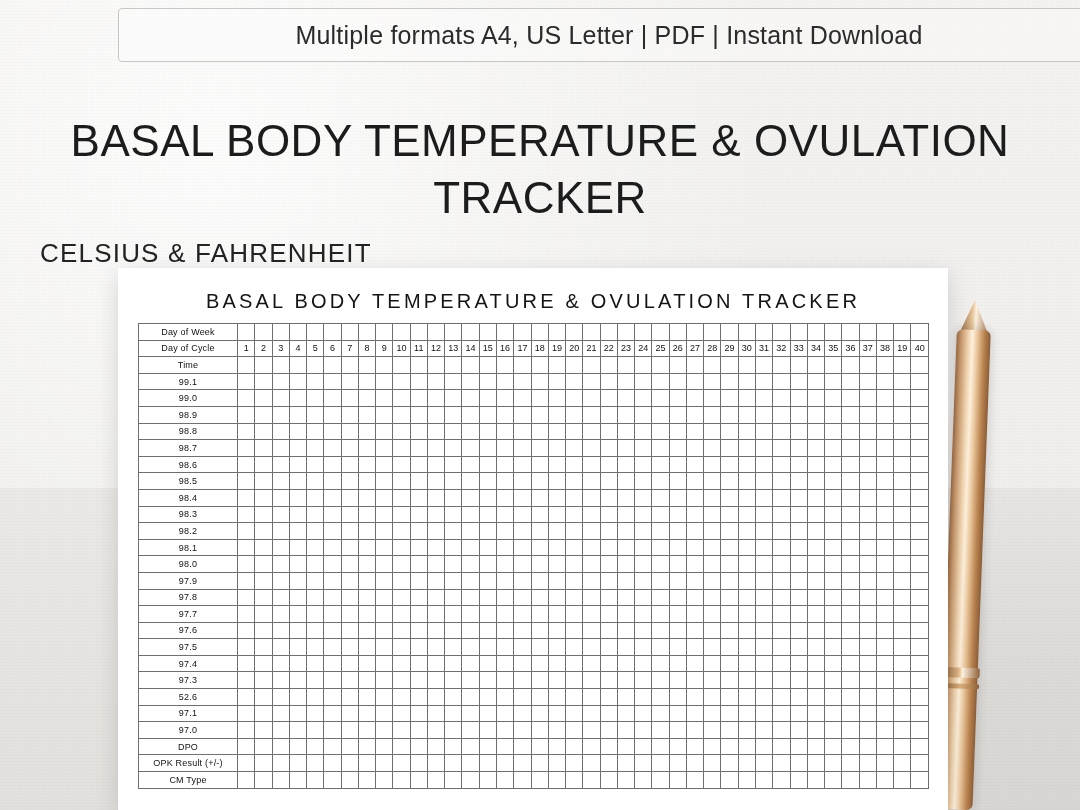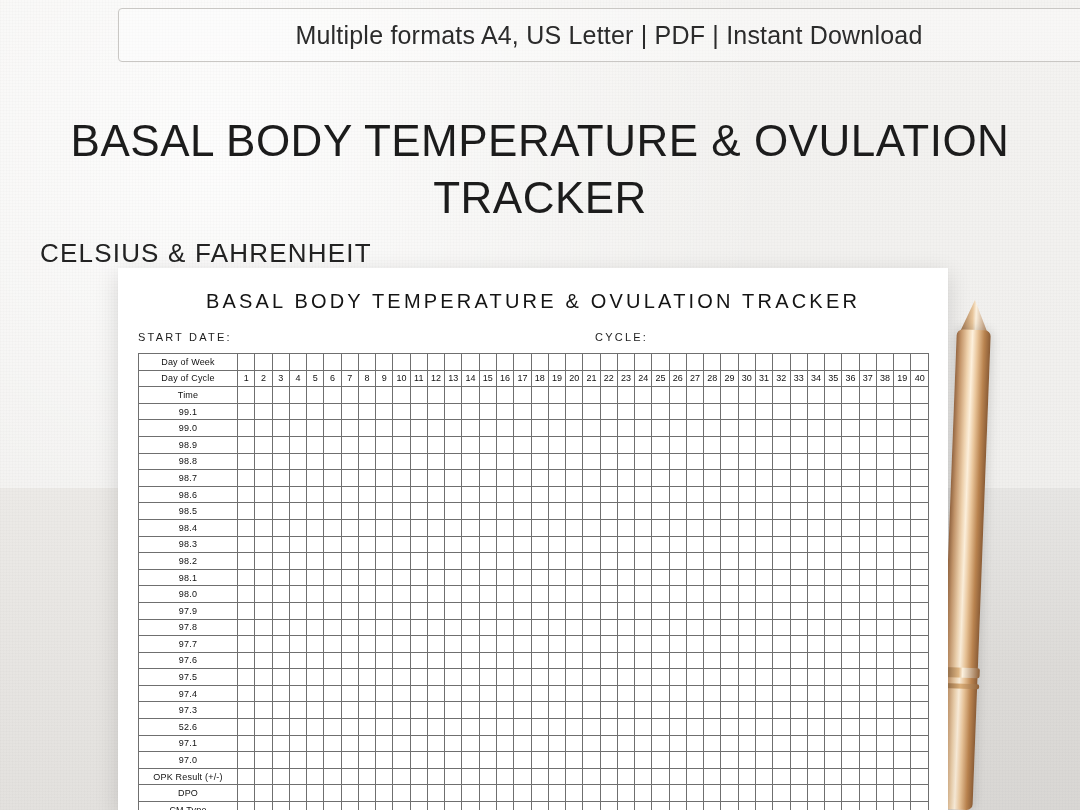--- a/index.html
+++ b/index.html
@@ -207,24 +207,20 @@
 
 <div id="pen">
   <div id="pen-tip"></div>
   <div id="pen-body"></div>
   <div id="pen-band"></div>
   <div id="pen-band2"></div>
 </div>
 
 <div id="sheet">
   <div id="sheet-title">BASAL BODY TEMPERATURE &amp; OVULATION TRACKER</div>
-  <div id="meta-row">
-    <div>START DATE:</div>
-    <div id="meta-cycle">CYCLE:</div>
-  </div>
   <div id="grid-wrap">
     <table id="tracker">
       <tbody id="tracker-body">
           <tr>
             <td class="lbl">Day of Week</td>
             <td class="cell"></td>
             <td class="cell"></td>
             <td class="cell"></td>
             <td class="cell"></td>
             <td class="cell"></td>
@@ -1290,64 +1286,64 @@
             <td class="cell"></td>
             <td class="cell"></td>
             <td class="cell"></td>
             <td class="cell"></td>
             <td class="cell"></td>
             <td class="cell"></td>
             <td class="cell"></td>
             <td class="cell"></td>
           </tr>
           <tr>
+            <td class="lbl">DPO</td>
+            <td class="cell"></td>
+            <td class="cell"></td>
+            <td class="cell"></td>
+            <td class="cell"></td>
+            <td class="cell"></td>
+            <td class="cell"></td>
+            <td class="cell"></td>
+            <td class="cell"></td>
+            <td class="cell"></td>
+            <td class="cell"></td>
+            <td class="cell"></td>
+            <td class="cell"></td>
+            <td class="cell"></td>
+            <td class="cell"></td>
+            <td class="cell"></td>
+            <td class="cell"></td>
+            <td class="cell"></td>
+            <td class="cell"></td>
+            <td class="cell"></td>
+            <td class="cell"></td>
+            <td class="cell"></td>
+            <td class="cell"></td>
+            <td class="cell"></td>
+            <td class="cell"></td>
+            <td class="cell"></td>
+            <td class="cell"></td>
+            <td class="cell"></td>
+            <td class="cell"></td>
+            <td class="cell"></td>
+            <td class="cell"></td>
+            <td class="cell"></td>
+            <td class="cell"></td>
+            <td class="cell"></td>
+            <td class="cell"></td>
+            <td class="cell"></td>
+            <td class="cell"></td>
+            <td class="cell"></td>
+            <td class="cell"></td>
+            <td class="cell"></td>
+            <td class="cell"></td>
+          </tr>
+          <tr>
             <td class="lbl">OPK Result (+/-)</td>
-            <td class="cell"></td>
-            <td class="cell"></td>
-            <td class="cell"></td>
-            <td class="cell"></td>
-            <td class="cell"></td>
-            <td class="cell"></td>
-            <td class="cell"></td>
-            <td class="cell"></td>
-            <td class="cell"></td>
-            <td class="cell"></td>
-            <td class="cell"></td>
-            <td class="cell"></td>
-            <td class="cell"></td>
-            <td class="cell"></td>
-            <td class="cell"></td>
-            <td class="cell"></td>
-            <td class="cell"></td>
-            <td class="cell"></td>
-            <td class="cell"></td>
-            <td class="cell"></td>
-            <td class="cell"></td>
-            <td class="cell"></td>
-            <td class="cell"></td>
-            <td class="cell"></td>
-            <td class="cell"></td>
-            <td class="cell"></td>
-            <td class="cell"></td>
-            <td class="cell"></td>
-            <td class="cell"></td>
-            <td class="cell"></td>
-            <td class="cell"></td>
-            <td class="cell"></td>
-            <td class="cell"></td>
-            <td class="cell"></td>
-            <td class="cell"></td>
-            <td class="cell"></td>
-            <td class="cell"></td>
-            <td class="cell"></td>
-            <td class="cell"></td>
-            <td class="cell"></td>
-          </tr>
-          <tr>
-            <td class="lbl">DPO</td>
             <td class="cell"></td>
             <td class="cell"></td>
             <td class="cell"></td>
             <td class="cell"></td>
             <td class="cell"></td>
             <td class="cell"></td>
             <td class="cell"></td>
             <td class="cell"></td>
             <td class="cell"></td>
             <td class="cell"></td>

